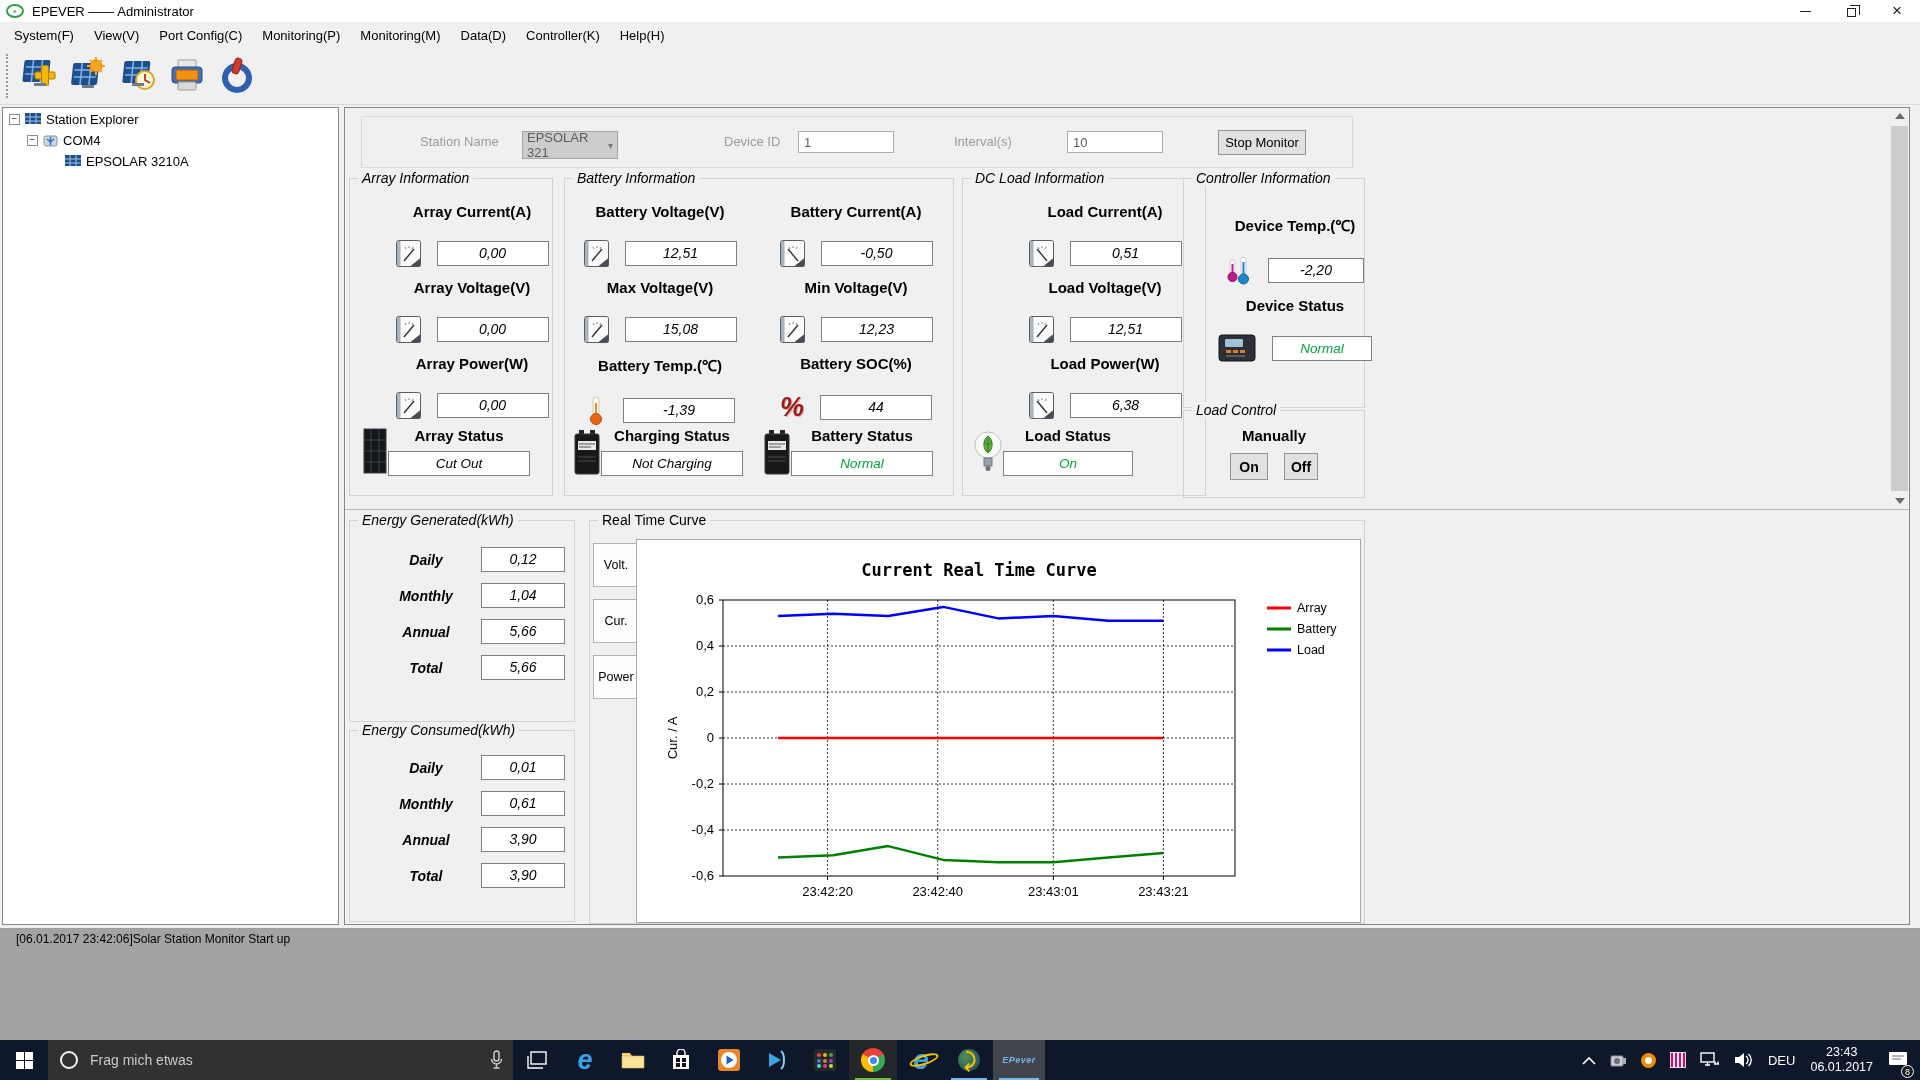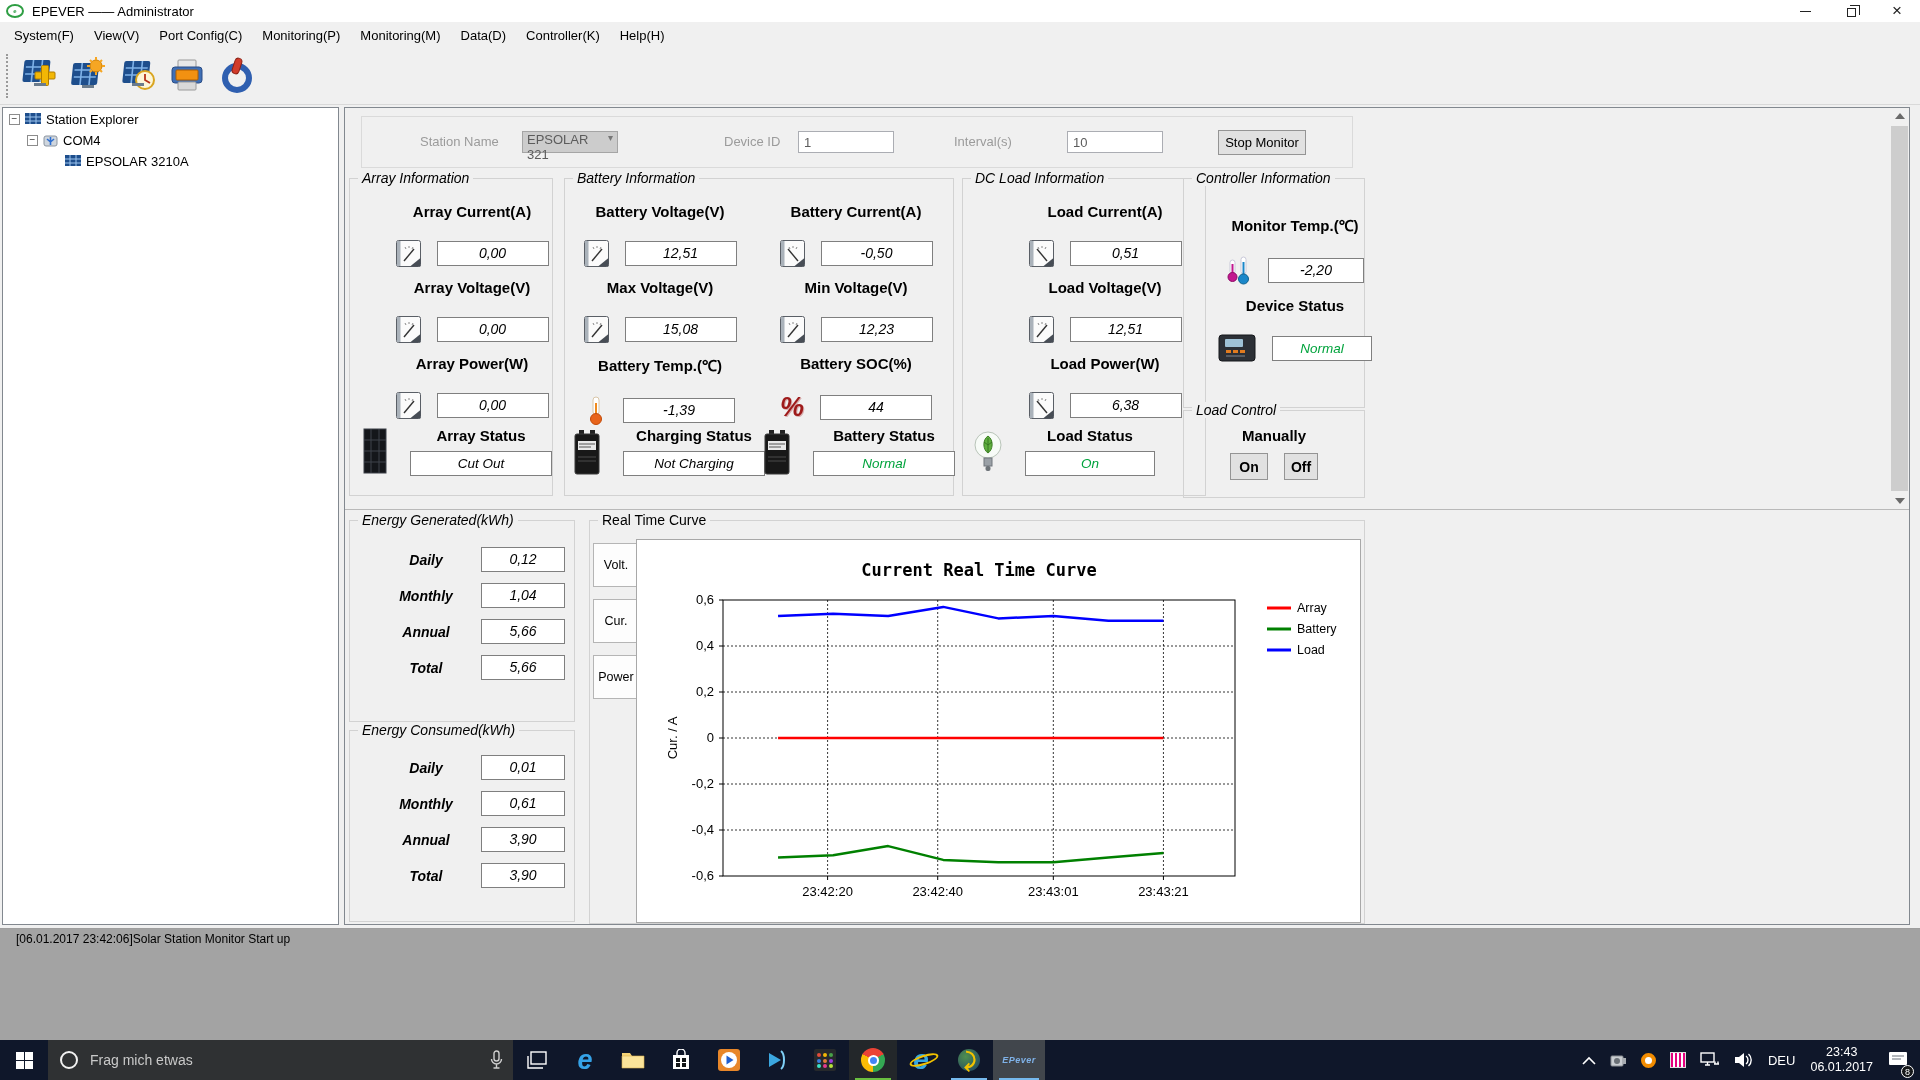--- a/index.html
+++ b/index.html
@@ -33,33 +33,33 @@
   .tree-label { margin-left:5px; }
 
   .main-panel { position:absolute; left:344px; top:2px; width:1566px; height:818px; border:1px solid #82888f; background:#f0f0f0; }
   .upper-panel { position:absolute; left:0; top:0; width:1564px; height:402px; border-bottom:1px solid #b9b9b9; }
 
   .groupbox { position:absolute; border:1px solid #d2d2d2;padding-left:21px; }
   .gtitle { position:absolute; top:-9px; left:8px; background:#f0f0f0; padding:0 4px; font-style:italic; font-size:14px; white-space:nowrap; }
 
   .fields-row { position:absolute; left:16px; top:8px; width:992px; height:52px; border:1px solid #dadada; }
   .gray-label { color:#9b9b9b; font-size:13px; }
-  .combo { width:96px; height:22px; background:#cccccc; border:1px solid #a5a5a5; color:#5c5c5c; font-size:13px;
-           display:flex; align-items:flex-start; padding:0 4px; }
+  .combo { width:96px; height:28px; background:#cccccc; border:1px solid #a5a5a5; color:#5c5c5c; font-size:13px;
+           display:flex; align-items:center; padding:0 4px; }
   .combo .arrow { margin-left:auto; font-size:10px; color:#777; }
   .tbox { width:96px; height:22px; background:#fff; border:1px solid #abadb3; color:#5c5c5c; font-size:13px;
           display:flex; align-items:center; padding:0 5px; }
   .win-btn { background:#e1e1e1; border:1px solid #949494; font-size:13px; display:flex; align-items:center; justify-content:center; }
 
   .field { position:absolute; width:100%; }
   .field-label { font-weight:bold; font-size:15px; text-align:center; }
   .field-row { display:flex; align-items:center; justify-content:center; margin-top:20px; gap:16px; }
   .vbox { background:#fff; border:1px solid #7f7f7f; height:25px; line-height:23px; font-style:italic;
           font-size:14px; text-align:center; width:112px; }
-  .status-block { position:absolute; display:flex; align-items:center; gap:22px; }
+  .status-block { position:absolute; display:flex; align-items:center; gap:0; }
   .status-col { display:flex; flex-direction:column; align-items:center; gap:7px; }
   .status-label { font-weight:bold; font-size:15px; white-space:nowrap; }
   .status-box { width:142px; }
 
   .energy-row { position:absolute; width:100%; display:flex; align-items:center; }
   .energy-label { width:110px; text-align:center; font-weight:bold; font-style:italic; font-size:14px; }
   .ebox { width:84px; }
 
   .tab-btn { position:absolute; left:3px; width:46px; height:44px; background:#fdfdfd; border:1px solid #b5b5b5;
              font-size:12.5px; display:flex; align-items:center; justify-content:center; }
@@ -452,21 +452,21 @@
           <div class="status-col">
             <span class="status-label">Load Status</span>
             <span class="vbox status-box" style="width: 130px; font-size: 13.5px; color: rgb(0, 163, 60);">On</span>
           </div>
         </div>
       </div>
 
       <div class="groupbox" style="left:838px;top:70px;width:182px;height:230px;">
         <span class="gtitle">Controller Information</span>
         <div class="field" style="top:36px;">
-          <div class="field-label">Monitor Temp.(℃)</div>
+          <div class="field-label">Device Temp.(℃)</div>
           <div class="field-row">
             <span class="icon">
                 <svg width="26" height="30" viewBox="0 0 26 30">
                   <rect x="4" y="5" width="5" height="14" rx="2.5" fill="#fff" stroke="#c9c9d9"></rect>
                   <rect x="5.5" y="9" width="2" height="10" fill="#c2188f"></rect>
                   <circle cx="6.5" cy="22" r="4.5" fill="#c2188f" stroke="#8e0a66"></circle>
                   <rect x="15" y="2" width="5" height="17" rx="2.5" fill="#fff" stroke="#c9c9d9"></rect>
                   <rect x="16.5" y="7" width="2" height="12" fill="#1a87c9"></rect>
                   <circle cx="17.5" cy="24" r="5" fill="#1a87c9" stroke="#0d618f"></circle>
                 </svg>

